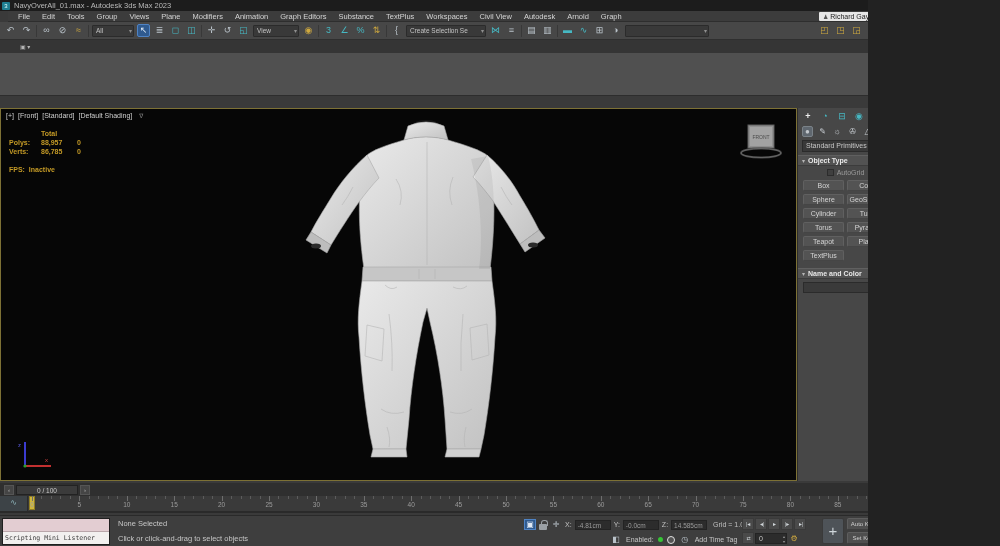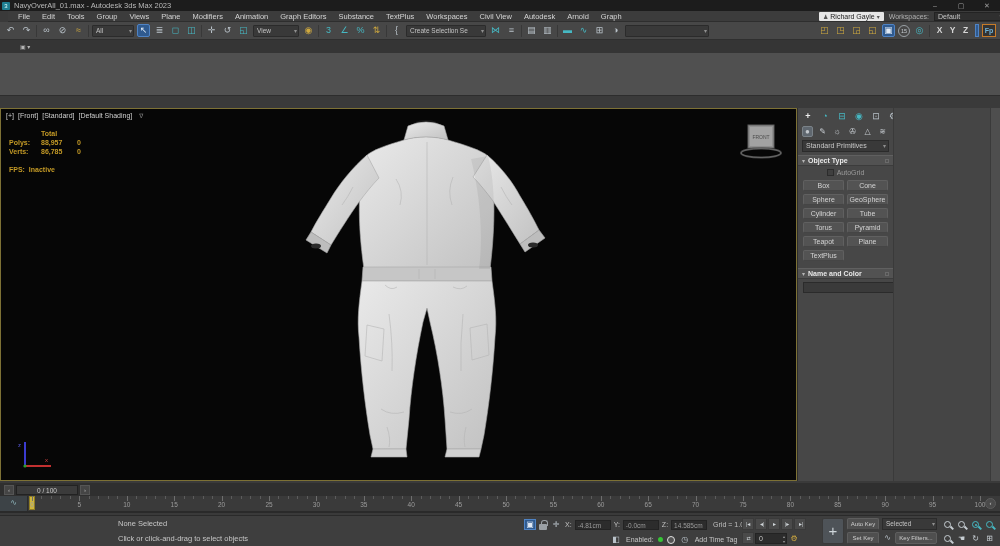--- a/index.html
+++ b/index.html
@@ -1,17 +1,17 @@
 <!DOCTYPE html>
 <html><head>
 <meta charset="utf-8">
 <style>
   *{margin:0;padding:0;box-sizing:border-box;font-family:"Liberation Sans",sans-serif;-webkit-font-smoothing:antialiased}
   html,body{background:#222}
-  #root{position:relative;width:1000px;height:546px;background:#3a3a3a;overflow:hidden;font-size:8px;color:#ccc}
+  #root{position:relative;width:868px;height:546px;background:#3a3a3a;overflow:hidden;font-size:8px;color:#ccc}
 
   
   .titlebar{position:absolute;left:0;top:0;width:1000px;height:11px;background:#1c1c1c;display:flex;align-items:center}
   .app-badge{width:8px;height:8px;margin:0 4px 0 2px;background:#1f7f92;color:#dff;font-size:6px;line-height:8px;text-align:center;border-radius:1px}
   .win-title{font-size:7.5px;color:#b9b9b9}
   .win-controls{position:absolute;right:0;top:0;height:11px;display:flex}
   .win-btn{width:26px;height:11px;font-size:7px;line-height:11px;text-align:center;color:#9f9f9f}
 
   
   .menubar{position:absolute;left:8px;top:11px;width:1000px;height:11px;background:#3c3c3c;border-bottom:1px solid #2e2e2e}
@@ -531,20 +531,24 @@
         <div class="tick" style="left: 97%;"></div>
         <div class="tick" style="left: 98%;"></div>
         <div class="tick" style="left: 99%;"></div>
         <div class="tick major" style="left: 100%;"></div>
         <div class="tick-label" style="left: calc(100% - 8px);">100</div>
       </div>
     <span class="ruler-scroll">‹</span>
   </div>
 
   <div class="statusbar">
+    <div class="listener">
+      <div class="l-top"></div>
+      <div class="l-bot">Scripting Mini Listener</div>
+    </div>
     <div class="sel-status">None Selected</div>
     <div class="prompt">Click or click-and-drag to select objects</div>
 
     <div class="coord-row">
       <span class="sb-icon active">▣</span>
       <span class="lock-icon"></span>
       <span class="sb-icon">✛</span>
       <span class="coord-label">X:</span>
       <span class="coord-field">-4.81cm</span>
       <span class="coord-label">Y:</span>

